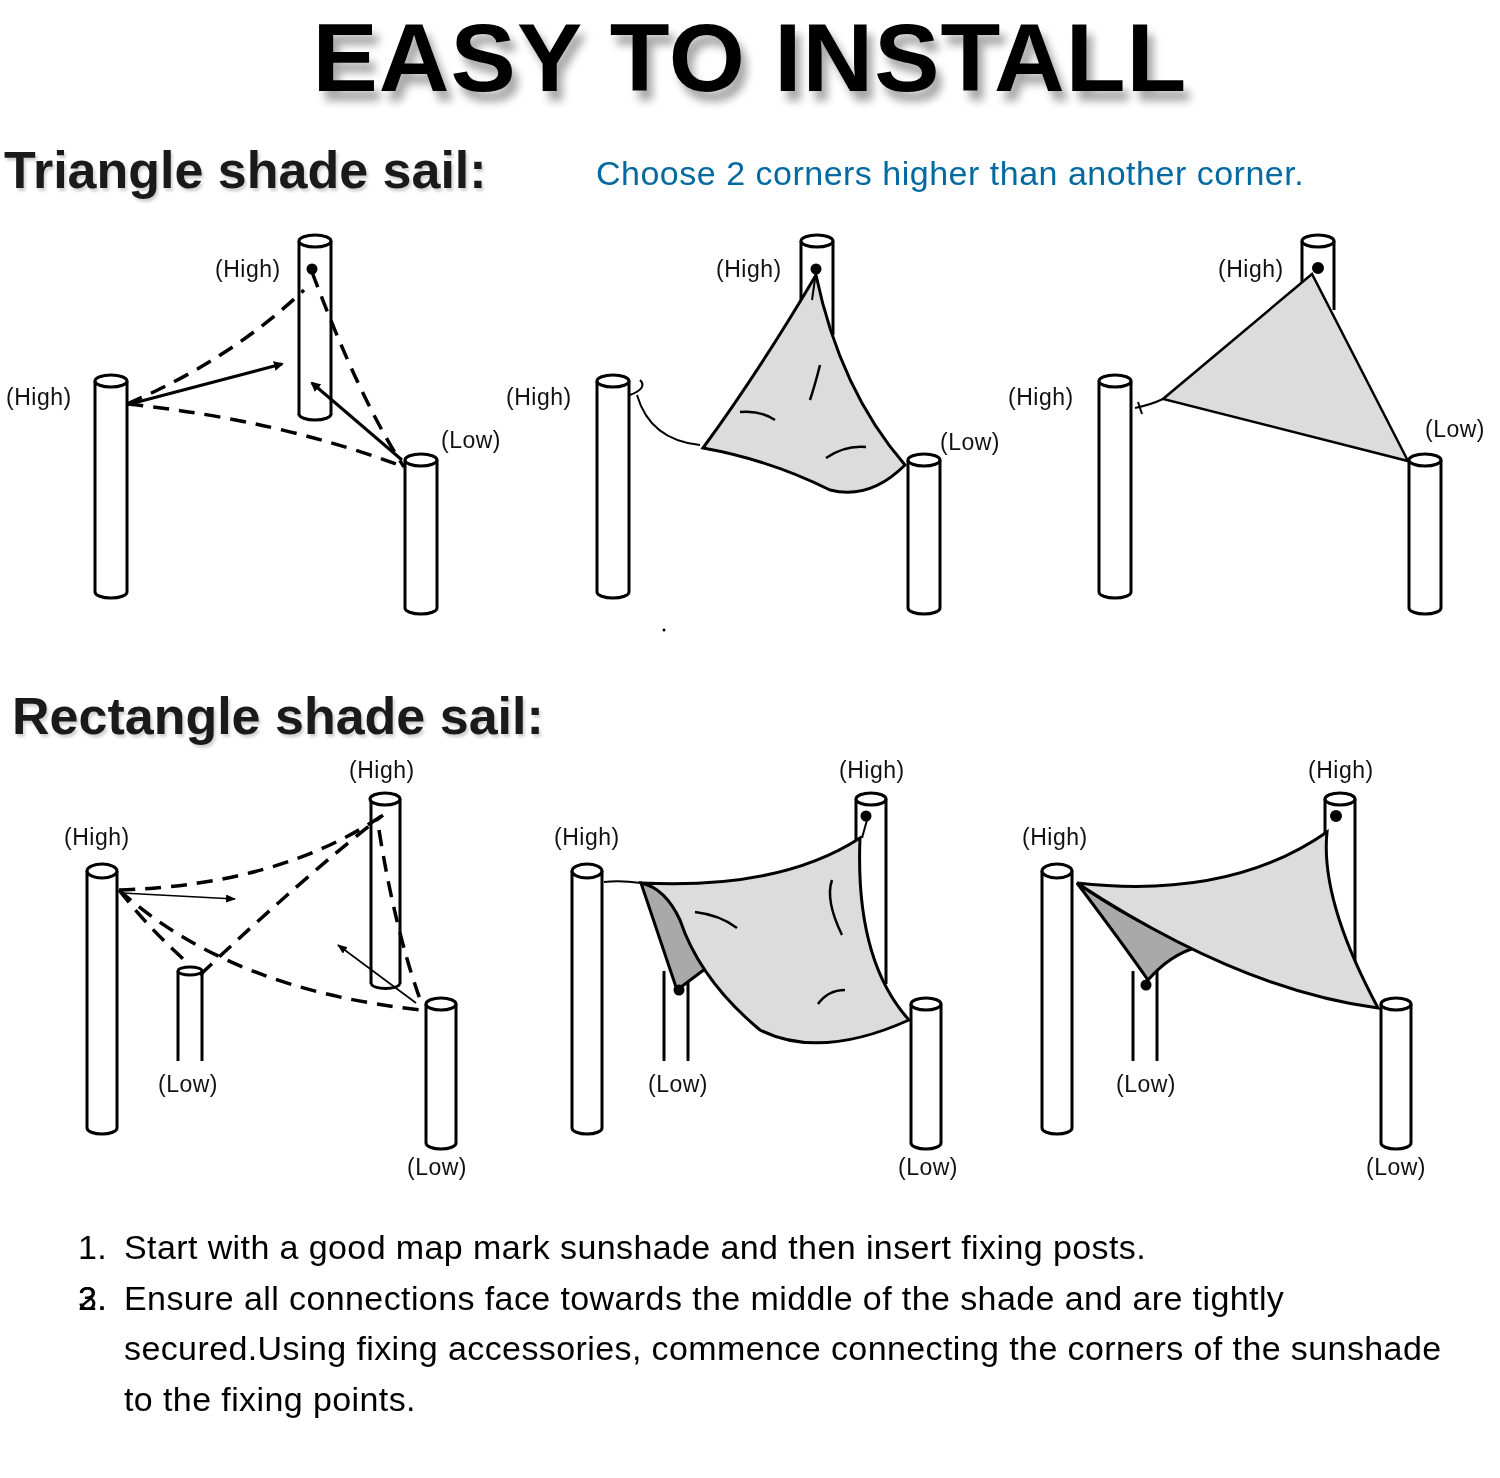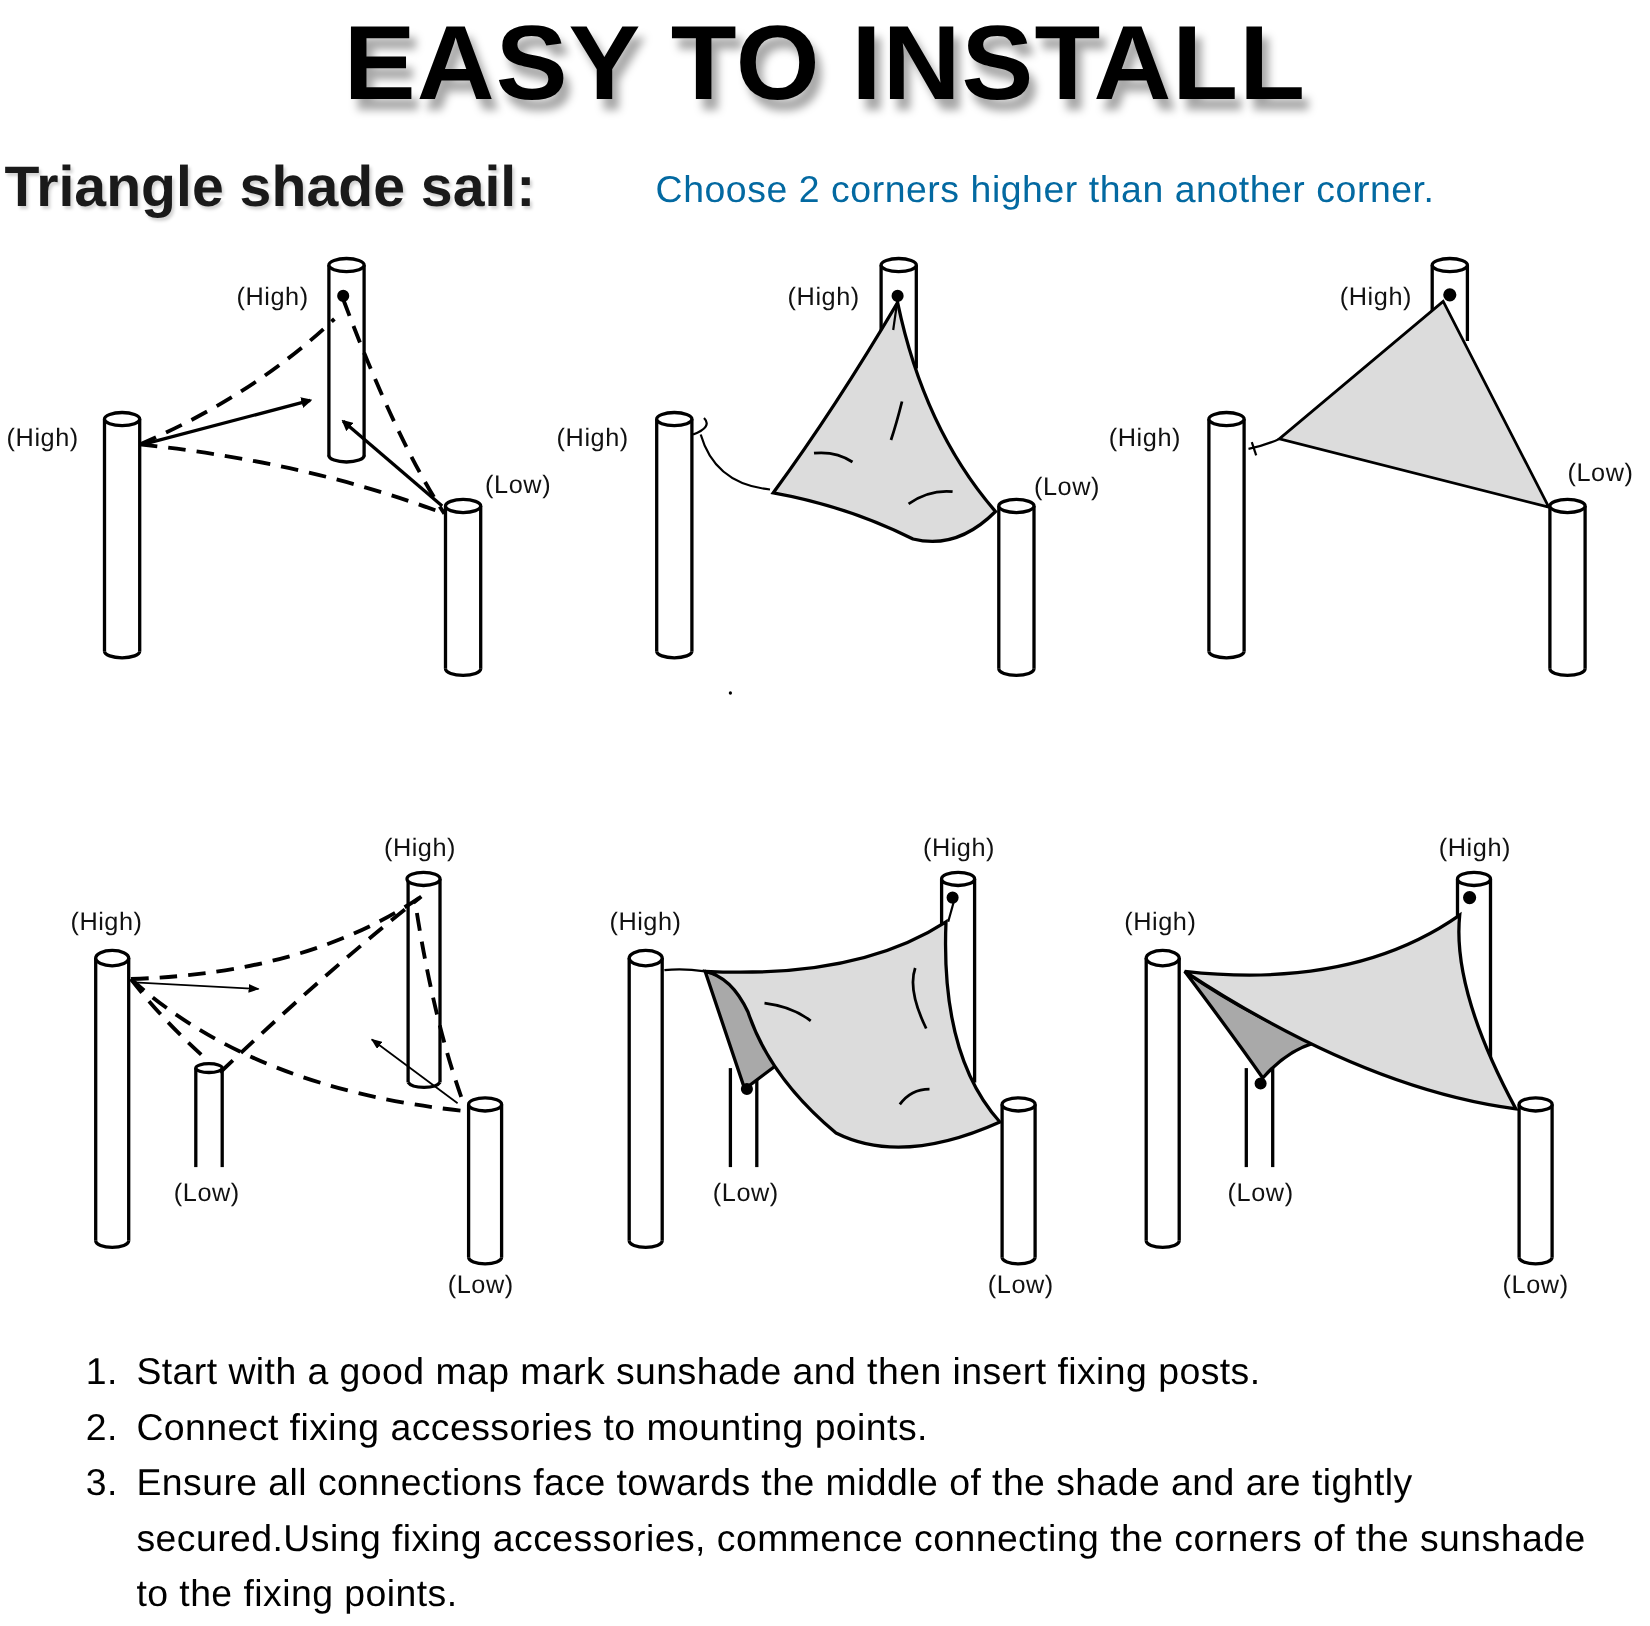--- a/index.html
+++ b/index.html
@@ -137,20 +137,21 @@
     <path d="M1312,274 L1163,399 L1408,461 Z" fill="#dcdcdc" stroke="#000" stroke-width="2.5" stroke-linejoin="miter"></path>
     <path d="M1163,399 Q1150,405 1135,408" stroke-width="2"></path>
     <path d="M1138,402 L1142,414" stroke-width="2"></path>
     <text class="lbl" x="1218" y="277" stroke="none">(High)</text>
     <text class="lbl" x="1008" y="405" stroke="none">(High)</text>
     <text class="lbl" x="1425" y="437" stroke="none">(Low)</text>
   </g>
 </svg>
 
 <div class="section-head" style="top:686px;">
+  <div class="section-title" style="left:12px; top:0px;">Rectangle shade sail:</div>
 </div>
 
 <svg class="diagram" width="1500" height="440" viewBox="0 750 1500 440" style="top:750px;">
 
   <g fill="none" stroke="#000" stroke-width="3">
     <g>
       <rect x="371" y="798" width="30" height="188" fill="#fff" stroke="none"></rect>
       <line x1="371" y1="799" x2="371" y2="984"></line>
         <line x1="400" y1="799" x2="400" y2="984"></line>
       <ellipse cx="385" cy="799" rx="15" ry="6" fill="#fff"></ellipse>
@@ -267,19 +268,18 @@
   </g>
 </svg>
 
 <div class="steps">
   <div class="step">
     <span class="num">1.</span>
     <span>Start with a good map mark sunshade and then insert fixing posts.</span>
   </div>
   <div class="step">
     <span class="num">2.</span>
-    <span>Connect fixing accessories to mounting points.</span>
   </div>
   <div class="step" style="width:1320px;">
     <span class="num">3.</span>
     <span>Ensure all connections face towards the middle of the shade and are tightly secured.Using fixing accessories, commence connecting the corners of the sunshade to the fixing points.</span>
   </div>
 </div>
 
 </body></html>

